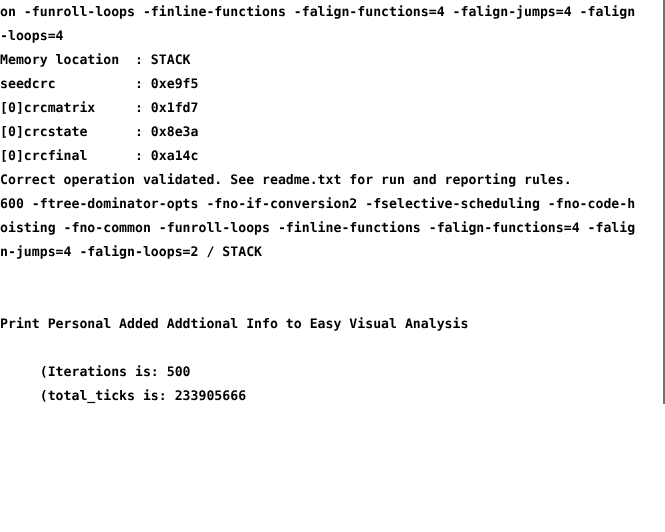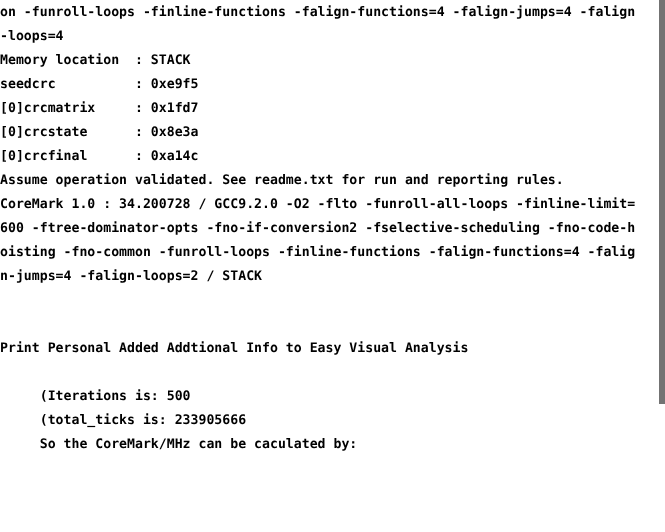--- a/index.html
+++ b/index.html
@@ -11,21 +11,21 @@
     width: 665px;
     height: 532px;
     overflow: hidden;
   }
   #console {
     position: relative;
     width: 665px;
     height: 404px;
     background: #ffffff;
     box-sizing: border-box;
-    border-right: 6px solid #737373;
+    border-right: 2px solid #737373;
     padding: 0;
   }
   #console-lines {
     position: absolute;
     left: 0;
     top: 0;
     width: 665px;
     padding-top: 1px;
   }
   .line {
@@ -50,26 +50,24 @@
 
 <div id="console">
   <div id="console-lines">
       <div class="line">on -funroll-loops -finline-functions -falign-functions=4 -falign-jumps=4 -falign</div>
       <div class="line">-loops=4</div>
       <div class="line">Memory location  : STACK</div>
       <div class="line">seedcrc          : 0xe9f5</div>
       <div class="line">[0]crcmatrix     : 0x1fd7</div>
       <div class="line">[0]crcstate      : 0x8e3a</div>
       <div class="line">[0]crcfinal      : 0xa14c</div>
-      <div class="line">Assume operation validated. See readme.txt for run and reporting rules.</div>
-      <div class="line">CoreMark 1.0 : 34.200728 / GCC9.2.0 -O2 -flto -funroll-all-loops -finline-limit=</div>
+      <div class="line">Correct operation validated. See readme.txt for run and reporting rules.</div>
       <div class="line">600 -ftree-dominator-opts -fno-if-conversion2 -fselective-scheduling -fno-code-h</div>
       <div class="line">oisting -fno-common -funroll-loops -finline-functions -falign-functions=4 -falig</div>
       <div class="line">n-jumps=4 -falign-loops=2 / STACK</div>
       <div class="line blank"> </div>
       <div class="line blank"> </div>
       <div class="line">Print Personal Added Addtional Info to Easy Visual Analysis</div>
       <div class="line blank"> </div>
       <div class="line">     (Iterations is: 500</div>
       <div class="line">     (total_ticks is: 233905666</div>
-      <div class="line">     So the CoreMark/MHz can be caculated by:</div>
     </div>
 </div>
 
 </body></html>

